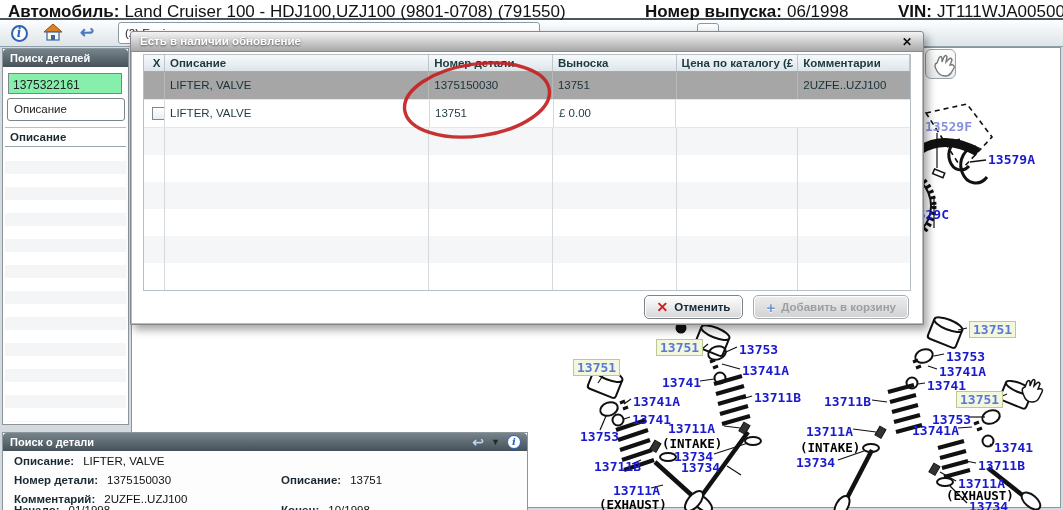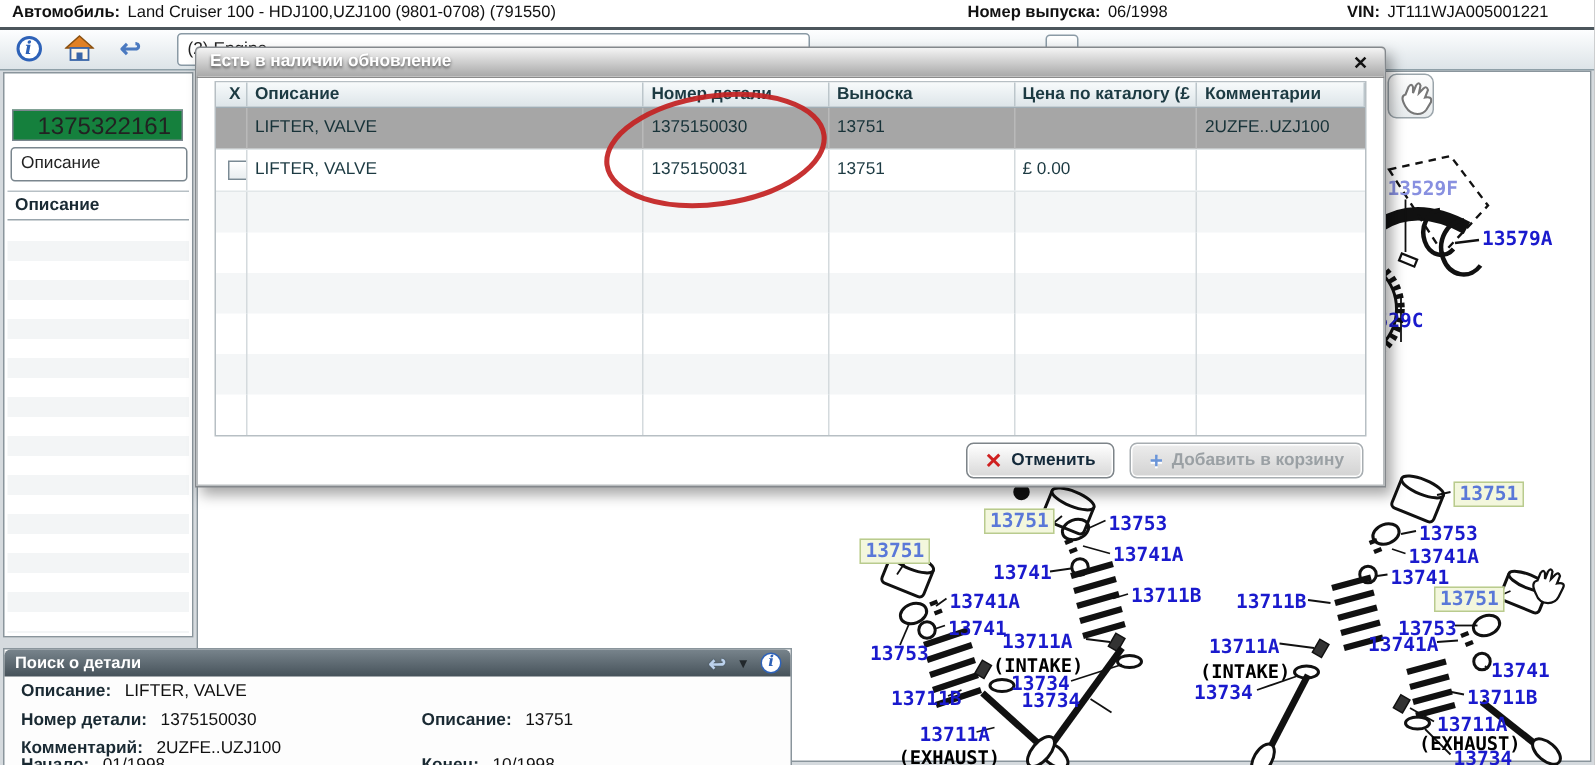--- a/index.html
+++ b/index.html
@@ -1,36 +1,36 @@
 <!DOCTYPE html>
 <html><head>
 <meta charset="utf-8">
 <style>
   * { margin:0; padding:0; box-sizing:border-box; }
   body { background:#888; font-family:"Liberation Sans",sans-serif; }
   .screen { position:relative; width:1063px; height:510px; overflow:hidden; background:#d5dade; font-family:"Liberation Sans",sans-serif; }
 
   
   .topbar { position:absolute; left:0; top:0; width:1063px; height:20px; background:#fff; border-bottom:2px solid #4c565c; z-index:5; }
-  .topbar .grp { position:absolute; top:2px; font-size:11px; color:#111; white-space:nowrap; }
+  .topbar .grp { position:absolute; top:2px; font-size:17px; color:#111; white-space:nowrap; }
   .topbar b { font-weight:bold; margin-right:5px; }
 
   
   .toolbar { position:absolute; left:0; top:20px; width:1063px; height:27px; background:linear-gradient(#fdfeff,#dde4e8); border-bottom:1px solid #8fa0a8; z-index:5; }
   .tbicon { position:absolute; top:3px; width:22px; height:20px; cursor:pointer; text-align:center; }
   .info-circ { display:inline-block; width:17px; height:17px; border:2px solid #2e62b8; border-radius:50%; color:#2e62b8; font:bold italic 12px "DejaVu Serif",serif; line-height:13px; background:#fff; }
   .back-glyph { font-size:17px; color:#4a79c0; font-weight:bold; line-height:20px; }
   .combo-top { position:absolute; left:118px; top:2px; width:422px; height:22px; background:#fff; border:1px solid #8a9aa5; border-radius:3px; font-size:11.5px; color:#222; padding:4px 0 0 6px; overflow:hidden; white-space:nowrap; }
   .mini-btn { position:absolute; left:697px; top:3px; width:22px; height:20px; border:1px solid #8a9aa5; border-radius:3px; background:linear-gradient(#fff,#dce3e8); }
   .crumb { position:absolute; left:728px; top:6px; font-size:11.5px; color:#222; white-space:nowrap; z-index:4; }
 
   
   .panel-hd { height:18px; background:linear-gradient(#78848c,#46525a); border-radius:4px 4px 0 0; color:#fff; font-size:11px; font-weight:bold; padding:3px 0 0 7px; position:relative; }
   .sidebar { position:absolute; left:2px; top:48px; width:127px; height:377px; background:#fff; border:1px solid #8a959c; z-index:20; }
-  .sb-input { position:absolute; left:5px; top:24px; width:114px; height:21px; border:1px solid #7a868e; font-size:16px; padding:2px 0 0 16px; color:#222; background:#15803d; }
+  .sb-input { position:absolute; left:5px; top:24px; width:114px; height:21px; border:1px solid #7a868e; font-size:12px; padding:2px 0 0 4px; color:#222; background:#86efac; }
   .sb-combo { position:absolute; left:4px; top:49px; width:118px; height:23px; border:1px solid #7a868e; border-radius:3px; font-size:11.5px; color:#222; padding:4px 0 0 6px; background:#fff; }
   .sb-listhd { position:absolute; left:2px; top:78px; width:121px; height:20px; border-top:1px solid #b7c0c5; border-bottom:1px solid #99a5ac; font-size:11.5px; font-weight:bold; color:#1a2a33; padding:3px 0 0 5px; }
   .sb-stripes { position:absolute; left:2px; top:99px; width:121px; bottom:2px; background:repeating-linear-gradient(#fff 0 13px,#f3f5f6 13px 26px); }
 
   .diagram-panel { position:absolute; left:131px; top:47px; width:930px; height:461px; background:#fff; border:1px solid #8a959c; z-index:1; }
 
   .hand-btn { position:absolute; left:925px; top:49px; width:31px; height:30px; border:1px solid #9aa4aa; border-radius:6px; background:linear-gradient(#fcfcfc,#e8ecee); z-index:12; cursor:pointer; }
 
   
   .dlabel { position:absolute; z-index:11; font:bold 13px "DejaVu Sans Mono",monospace; color:#1a1acd; white-space:nowrap; cursor:pointer; }
@@ -268,20 +268,21 @@
       <div class="dlabel" style="left: 969px; top: 499px;">13734</div>
     </div>
 
   <div class="hand-btn">
     <svg width="29" height="28" viewBox="0 0 29 28">
       <path d="M11,21 q-4,-7 0,-8 l2,-5 q2,-3 3,0 l0,4 2,-5 q2,-3 3,0 l-1,5 3,-3 q2,-2 3,1 l-2,5 q5,-1 4,3 l-3,5 q-2,3 -6,3 q-5,0 -8,-5 z" fill="#fff" stroke="#777" stroke-width="1.4"></path>
     </svg>
   </div>
 
   <div class="sidebar">
+    <div class="panel-hd">Поиск деталей</div>
     <input class="sb-input" value="1375322161" style="">
     <div class="sb-combo">Описание</div>
     <div class="sb-listhd">Описание</div>
     <div class="sb-stripes"></div>
   </div>
 
   <div class="bottom-panel">
     <div class="panel-hd">
       <span>Поиск о детали</span>
       <span class="bp-icons">
@@ -317,21 +318,20 @@
             <div class="cell c0"></div>
             <div class="cell c1">LIFTER, VALVE</div>
             <div class="cell c2">1375150030</div>
             <div class="cell c3">13751</div>
             <div class="cell c4"></div>
             <div class="cell c5">2UZFE..UZJ100</div>
           </div>
           <div class="trow r">
             <div class="cell c0"><span class="cb"></span></div>
             <div class="cell c1">LIFTER, VALVE</div>
-            <div class="cell c2">1375150031</div>
             <div class="cell c3">13751</div>
             <div class="cell c4">£ 0.00</div>
             <div class="cell c5"></div>
           </div>
           <div class="trow empty odd">
             <div class="cell c0"></div>
             <div class="cell c1"></div>
             <div class="cell c2"></div>
             <div class="cell c3"></div>
             <div class="cell c4"></div>

